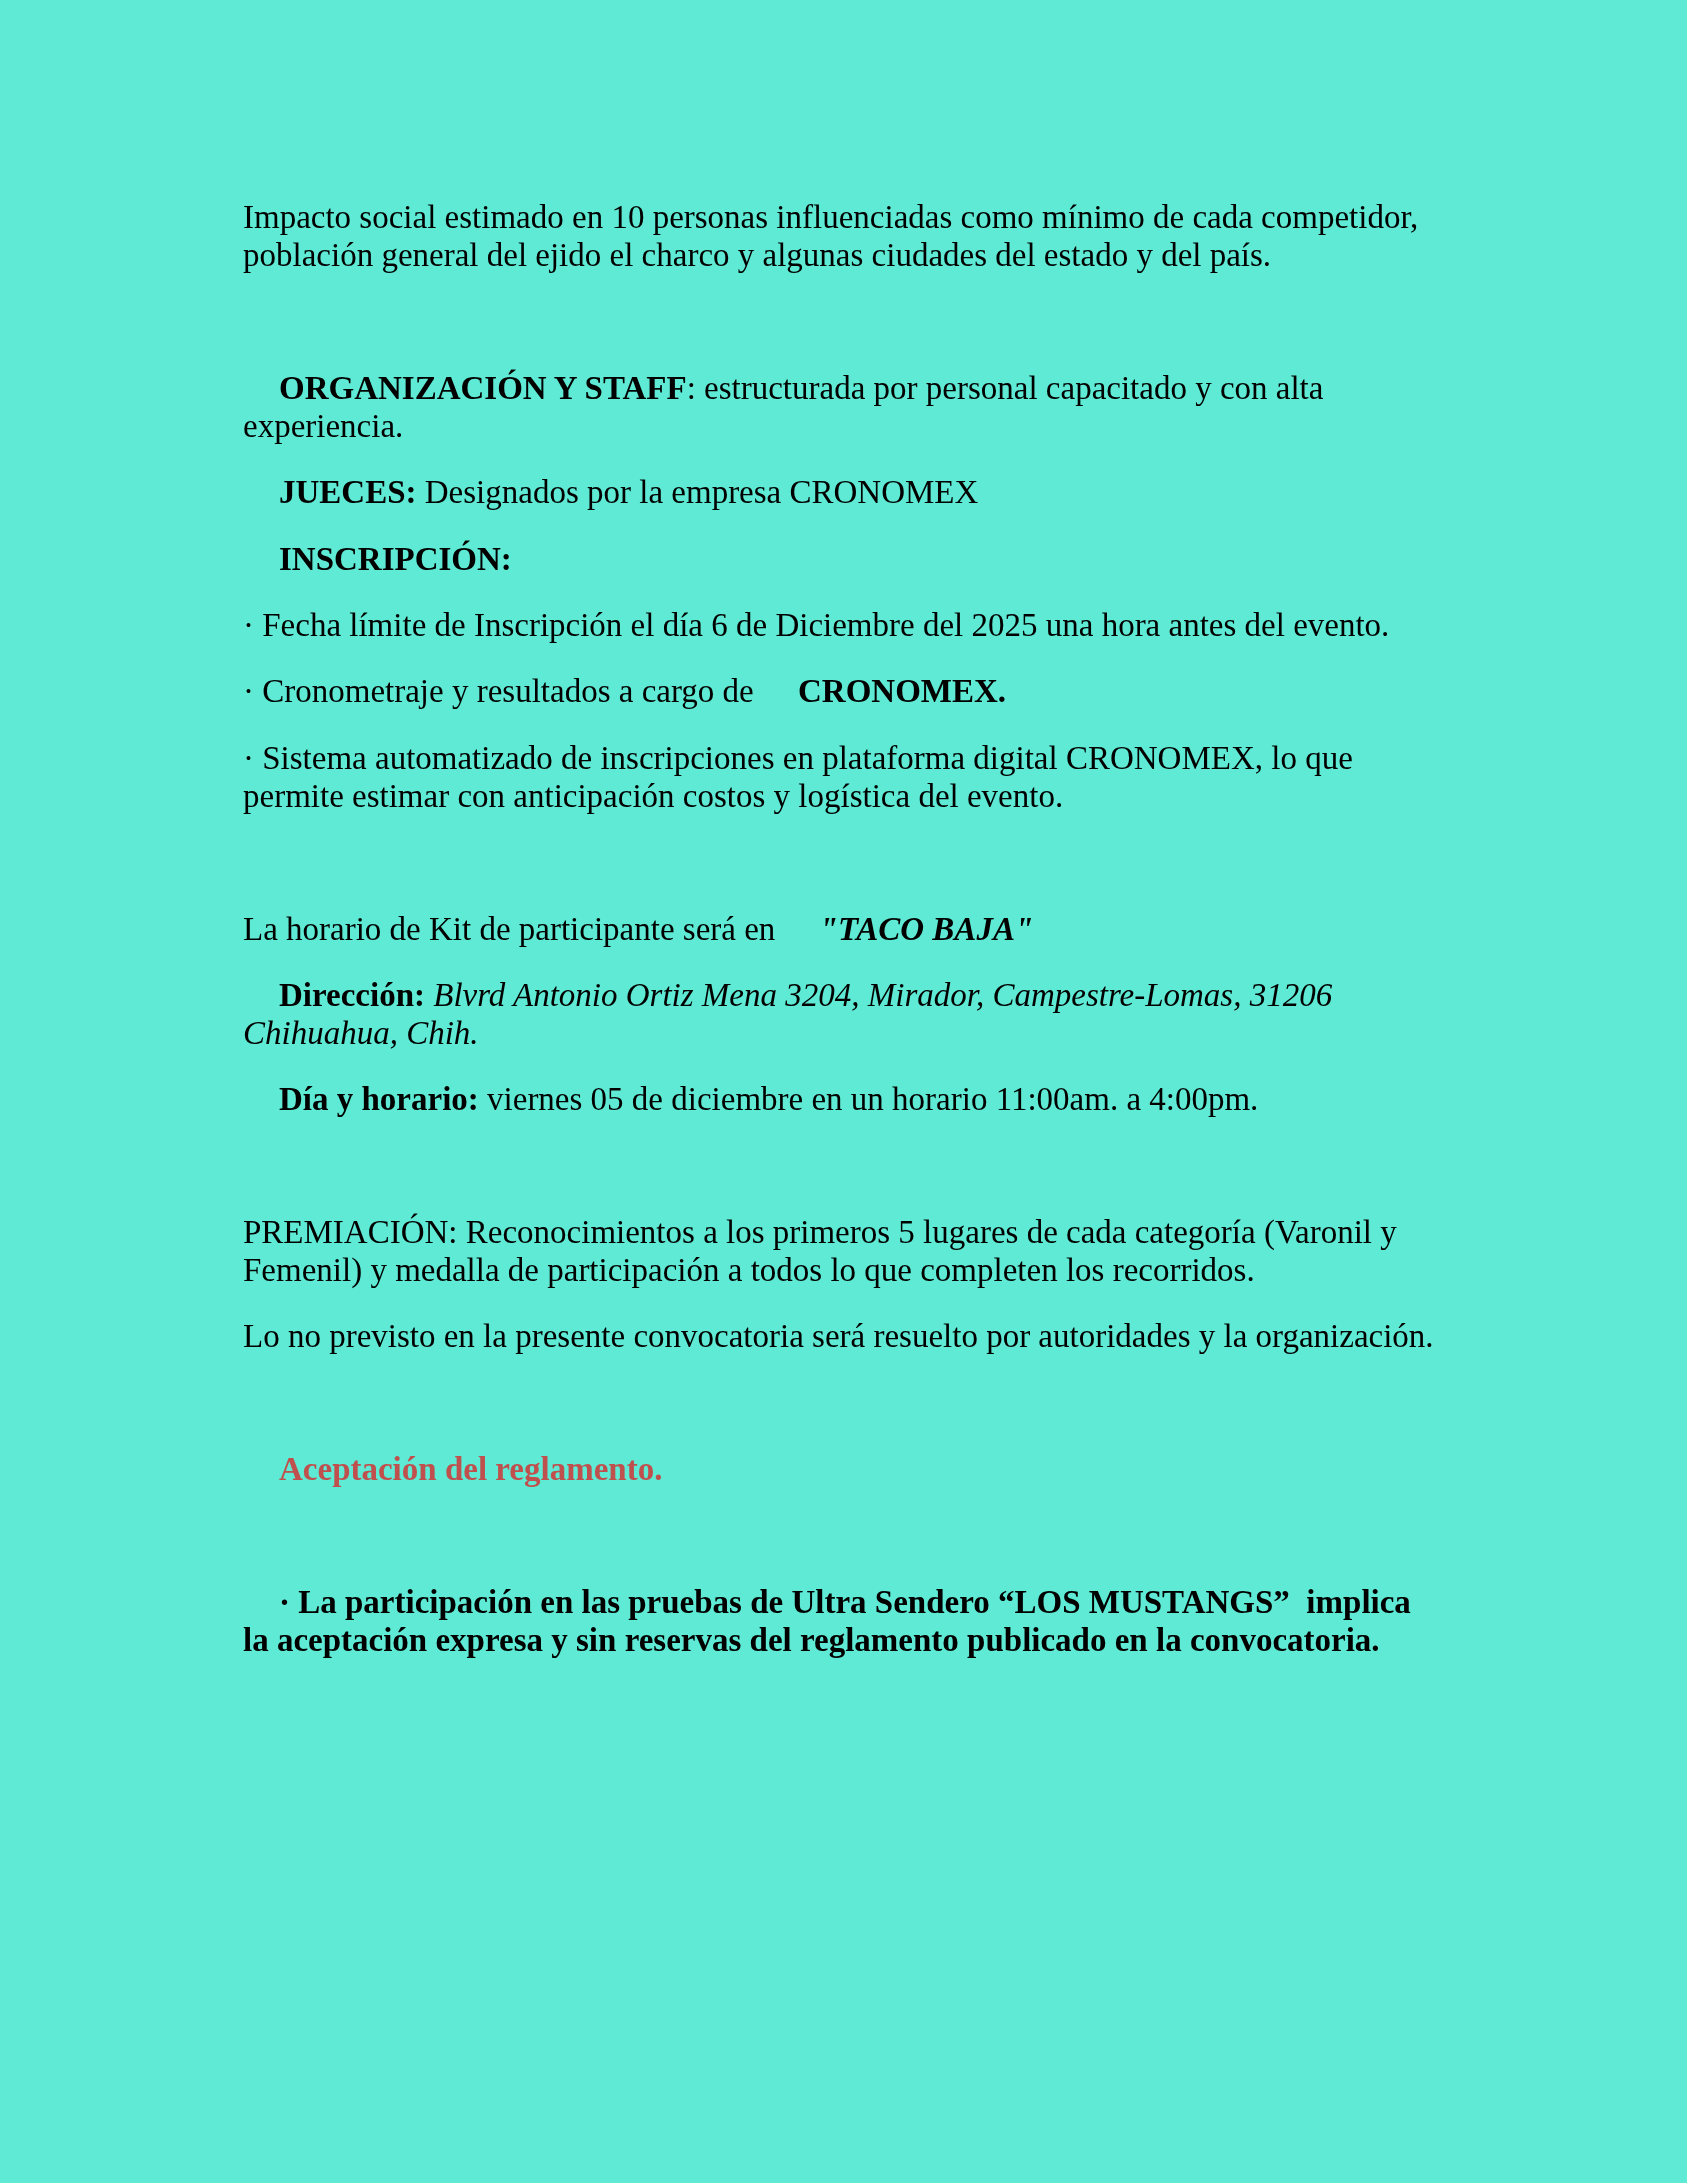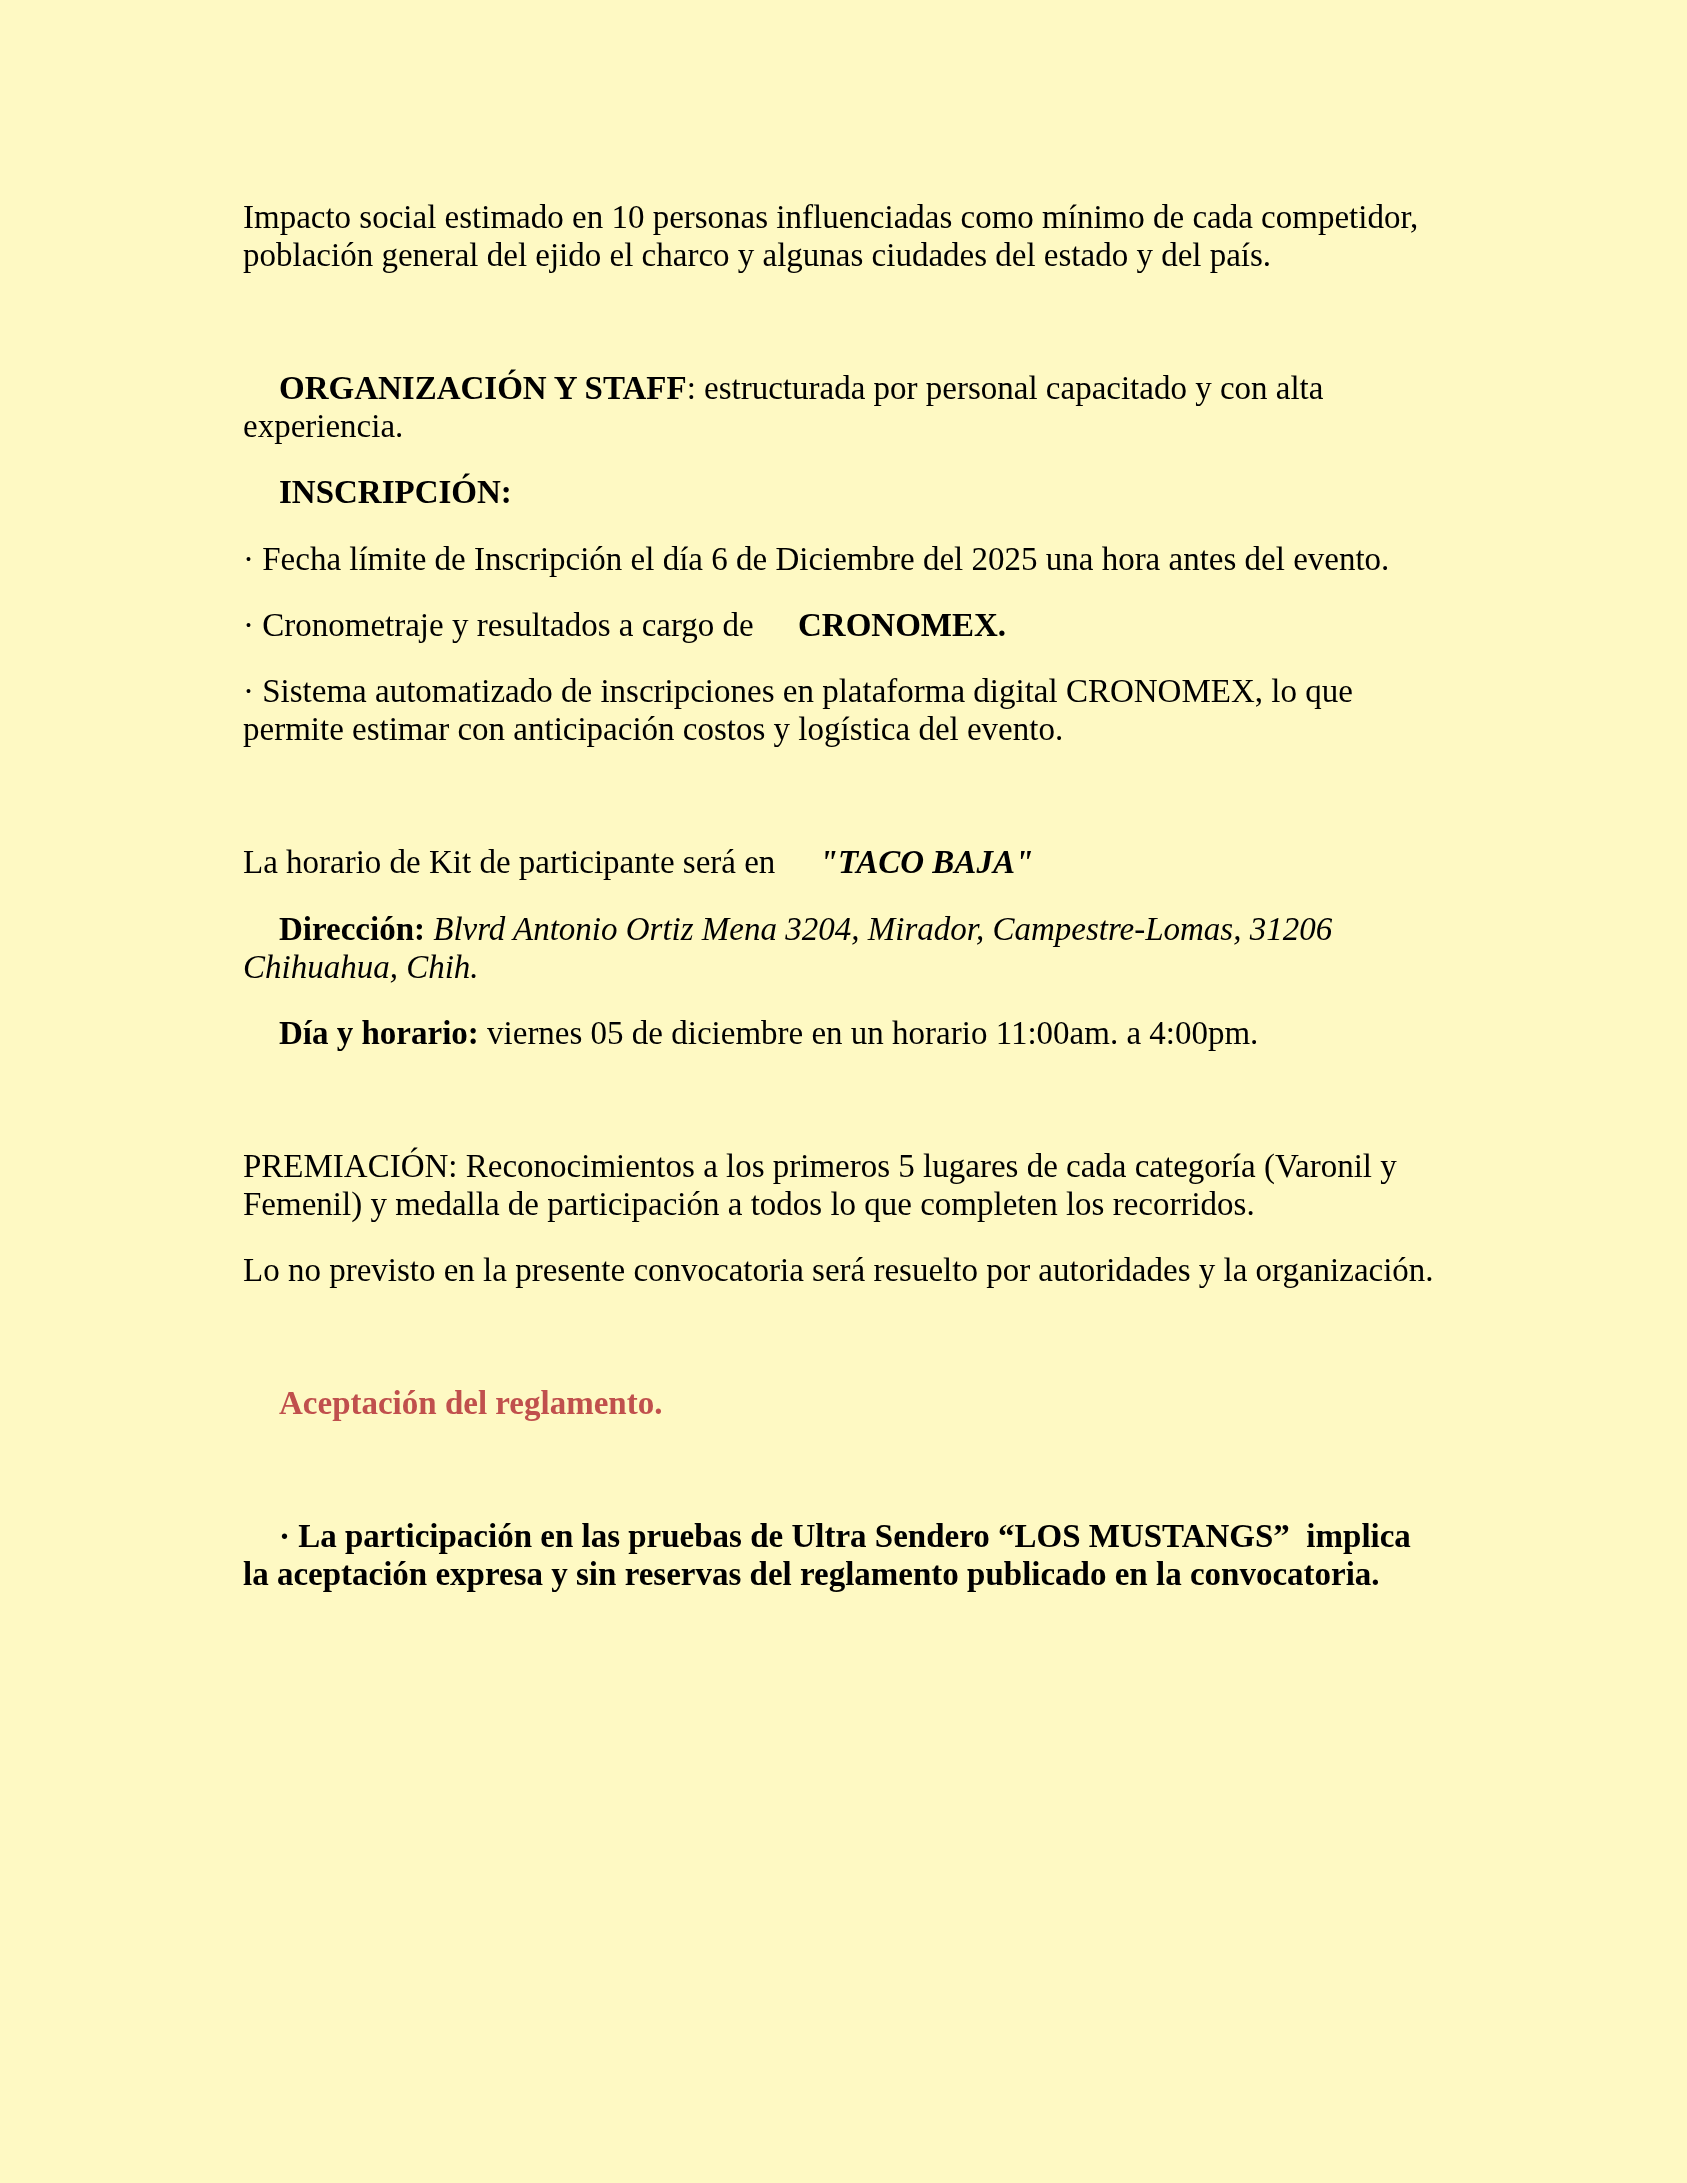--- a/index.html
+++ b/index.html
@@ -29,25 +29,26 @@
     white-space: pre-wrap;
   }
   .run { }
   .bold { font-weight: 700; margin-left: 36px; }
   .italic { font-style: italic; }
   .accent { color: var(--accent-color, #C0504D); }
 </style>
 </head>
 <body>
 
-<div class="page" style="background: #fef9c3;">
+<div class="page" style="background: #5eead4;">
   <main class="content" style="color: rgb(0, 0, 0);">
       <p class="para"><span class="run">Impacto social estimado en 10 personas influenciadas como mínimo de cada competidor, población general del ejido el charco y algunas ciudades del estado y del país.</span></p>
       <p class="para">&nbsp;</p>
       <p class="para"><span class="run bold">ORGANIZACIÓN Y STAFF</span><span class="run">: estructurada por personal capacitado y con alta experiencia.</span></p>
+      <p class="para"><span class="run bold">JUECES:</span><span class="run"> Designados por la empresa CRONOMEX</span></p>
       <p class="para"><span class="run bold">INSCRIPCIÓN:</span></p>
       <p class="para"><span class="run">· Fecha límite de Inscripción el día 6 de Diciembre del 2025 una hora antes del evento.</span></p>
       <p class="para"><span class="run">· Cronometraje y resultados a cargo de </span><span class="run bold">CRONOMEX.</span></p>
       <p class="para"><span class="run">· Sistema automatizado de inscripciones en plataforma digital CRONOMEX, lo que permite estimar con anticipación costos y logística del evento.</span></p>
       <p class="para">&nbsp;</p>
       <p class="para"><span class="run">La horario de Kit de participante será en </span><span class="run bold italic">"TACO BAJA"</span></p>
       <p class="para"><span class="run bold">Dirección:</span><span class="run italic"> Blvrd Antonio Ortiz Mena 3204, Mirador, Campestre-Lomas, 31206 Chihuahua, Chih.</span></p>
       <p class="para"><span class="run bold">Día y horario:</span><span class="run"> viernes 05 de diciembre en un horario 11:00am. a 4:00pm.</span></p>
       <p class="para">&nbsp;</p>
       <p class="para"><span class="run">PREMIACIÓN: Reconocimientos a los primeros 5 lugares de cada categoría (Varonil y Femenil) y medalla de participación a todos lo que completen los recorridos.</span></p>

